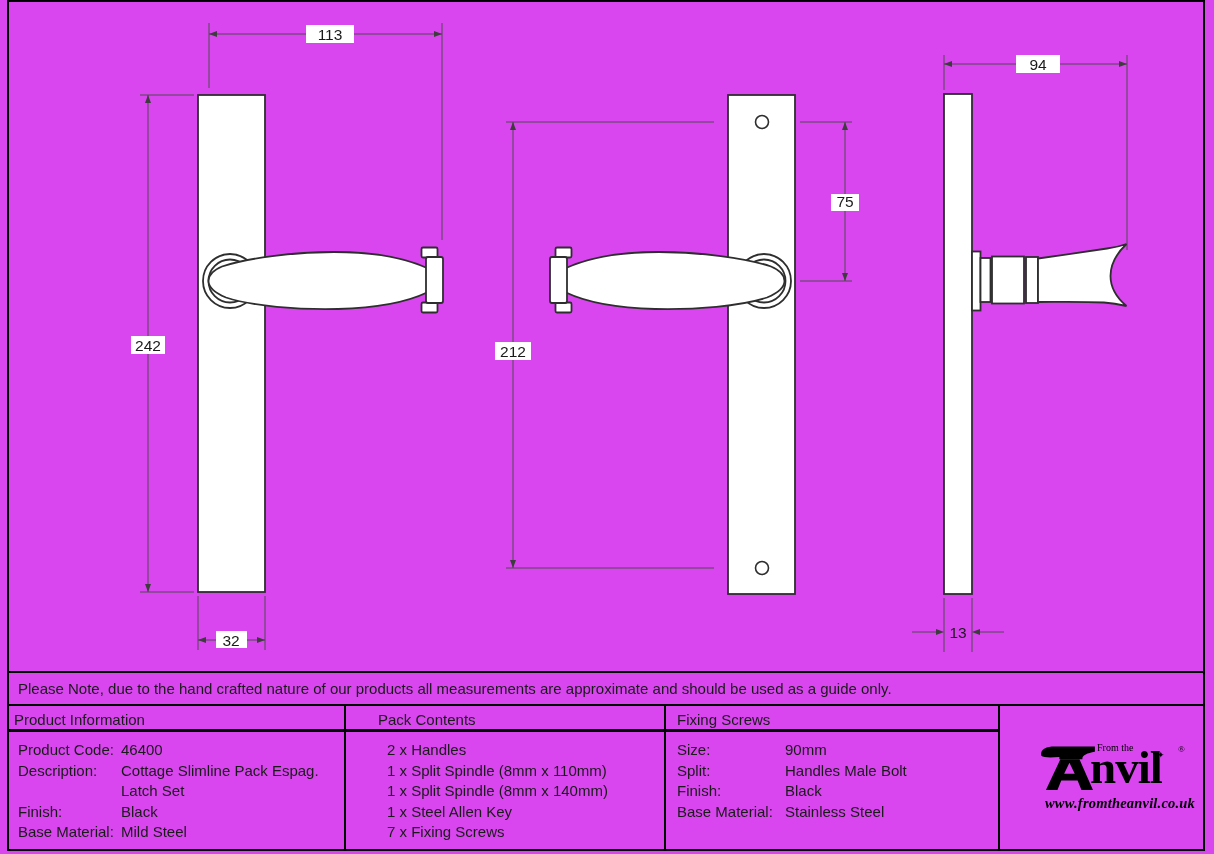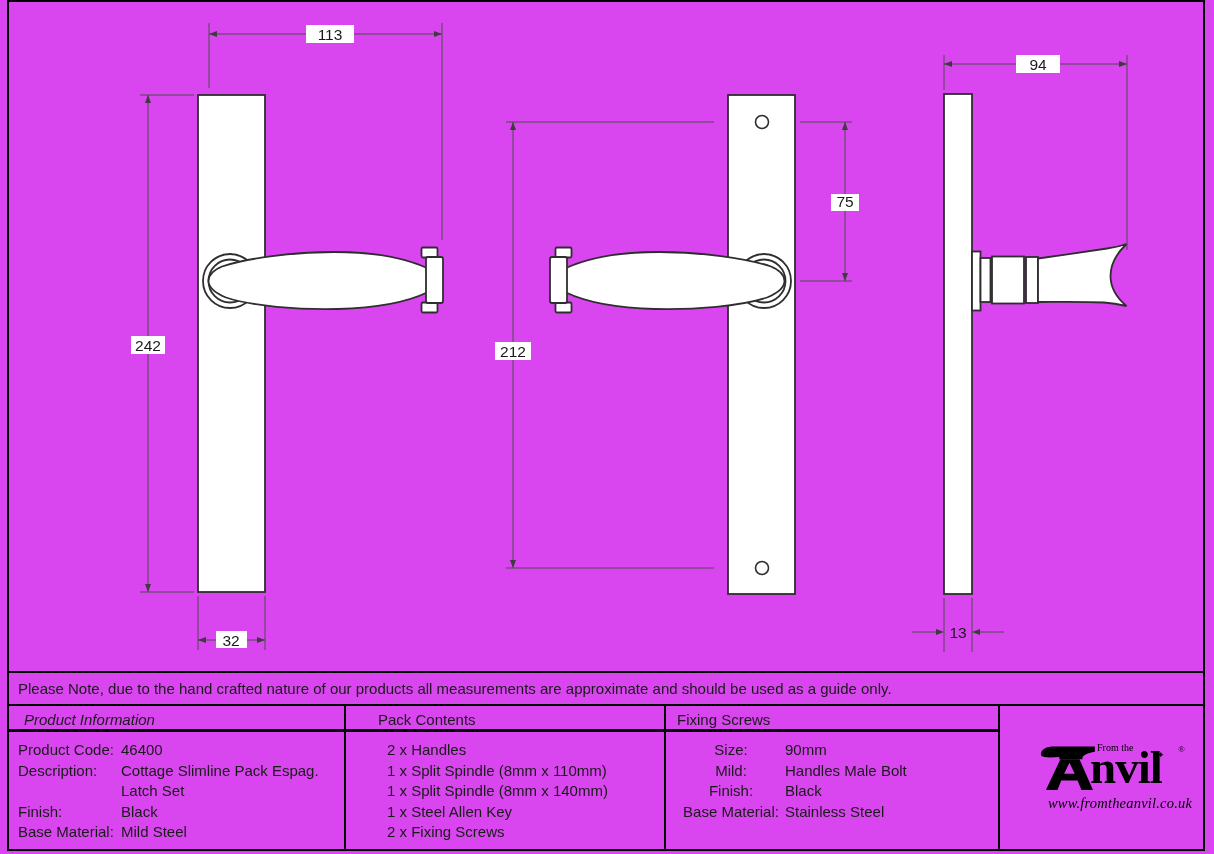--- a/index.html
+++ b/index.html
@@ -8,35 +8,35 @@
   .outer-border{position:absolute;left:7px;top:0;width:1198px;height:851px;
                 border:2px solid #000;box-sizing:border-box;pointer-events:none;}
   .hline,.vline{position:absolute;background:#000;}
   .drawings{position:absolute;left:0;top:0;}
   .note-text{position:absolute;left:18px;top:680px;font-size:15px;}
   .col-header{position:absolute;top:711px;font-size:15px;}
   .kv{position:absolute;top:740px;font-size:15px;line-height:20.5px;}
   .kv table{border-collapse:collapse;}
   .kv td{padding:0;vertical-align:top;}
   .kv td.lbl{width:103px;}
-  .kv3 td.lbl{width:108px;text-align:center;}
+  .kv3 td.lbl{width:108px;}
   .list{position:absolute;left:360px;top:740px;font-size:15px;line-height:20.5px;margin-left:27px;}
   .list div{white-space:nowrap;}
   
   .logo{position:absolute;left:1040px;top:738px;width:160px;height:80px;}
   .anvil-a{position:absolute;left:0;top:6px;}
   .from-the{position:absolute;left:57px;top:4px;font-family:"Liberation Serif",serif;
             font-size:10px;color:#000;text-align:center;}
   .nvil{position:absolute;left:50px;top:6px;font-family:"Liberation Serif",serif;
         font-size:47px;line-height:47px;color:#000;letter-spacing:-1px;font-weight:bold;}
   .i-diamond{position:absolute;left:117px;top:12px;font-size:9px;color:#000;}
   .reg-mark{position:absolute;left:138px;top:6px;font-size:9px;color:#000;
             font-family:"Liberation Serif",serif;}
   .logo-url{position:absolute;left:-2px;top:57px;width:164px;text-align:center;
-            font-family:"Liberation Serif",serif;font-style:italic;font-weight:normal;
+            font-family:"Liberation Serif",serif;font-style:italic;font-weight:bold;
             font-size:14.5px;color:#000;letter-spacing:0.2px;white-space:nowrap;}
   svg text{font-family:"Liberation Sans",sans-serif;font-size:15.5px;fill:#1a1a1a;}
 </style>
 </head>
 <body>
 
 <div class="sheet">
 
   <svg class="drawings" width="1214" height="672" viewBox="0 0 1214 672">
     <g stroke="#4d4d4d" stroke-width="1" fill="none">
@@ -150,21 +150,21 @@
   <div class="outer-border"></div>
   <div class="hline" style="left:7px;top:671px;width:1198px;height:2px;"></div>
   <div class="hline" style="left:7px;top:704px;width:1198px;height:2px;"></div>
   <div class="hline" style="left:7px;top:729px;width:992px;height:3px;"></div>
   <div class="vline" style="left:344px;top:704px;width:2px;height:147px;"></div>
   <div class="vline" style="left:664px;top:704px;width:2px;height:147px;"></div>
   <div class="vline" style="left:998px;top:704px;width:2px;height:147px;"></div>
 
   <div class="note-text">Please Note, due to the hand crafted nature of our products all measurements are approximate and should be used as a guide only.</div>
 
-  <div class="col-header" style="left:24px;font-style:italic;">Product Information</div>
+  <div class="col-header" style="left:14px;">Product Information</div>
   <div class="col-header" style="left:360px;margin-left:18px;">Pack Contents</div>
   <div class="col-header" style="left:677px;">Fixing Screws</div>
 
   <div class="kv" style="left:18px;">
     <table>
       <tbody>
           <tr>
         <td class="lbl">Product Code:</td>
         <td>46400</td>
       </tr>
@@ -186,32 +186,32 @@
       </tr>
     </tbody>
       </table>
   </div>
 
   <div class="list">
     <div>2 x Handles</div>
     <div>1 x Split Spindle (8mm x 110mm)</div>
     <div>1 x Split Spindle (8mm x 140mm)</div>
     <div>1 x Steel Allen Key</div>
-    <div>2 x Fixing Screws</div>
+    <div>7 x Fixing Screws</div>
   </div>
 
   <div class="kv kv3" style="left:677px;">
     <table>
       <tbody>
           <tr>
         <td class="lbl">Size:</td>
         <td>90mm</td>
       </tr>
       <tr>
-        <td class="lbl">Mild:</td>
+        <td class="lbl">Split:</td>
         <td>Handles Male Bolt</td>
       </tr>
       <tr>
         <td class="lbl">Finish:</td>
         <td>Black</td>
       </tr>
       <tr>
         <td class="lbl">Base Material:</td>
         <td>Stainless Steel</td>
       </tr>

